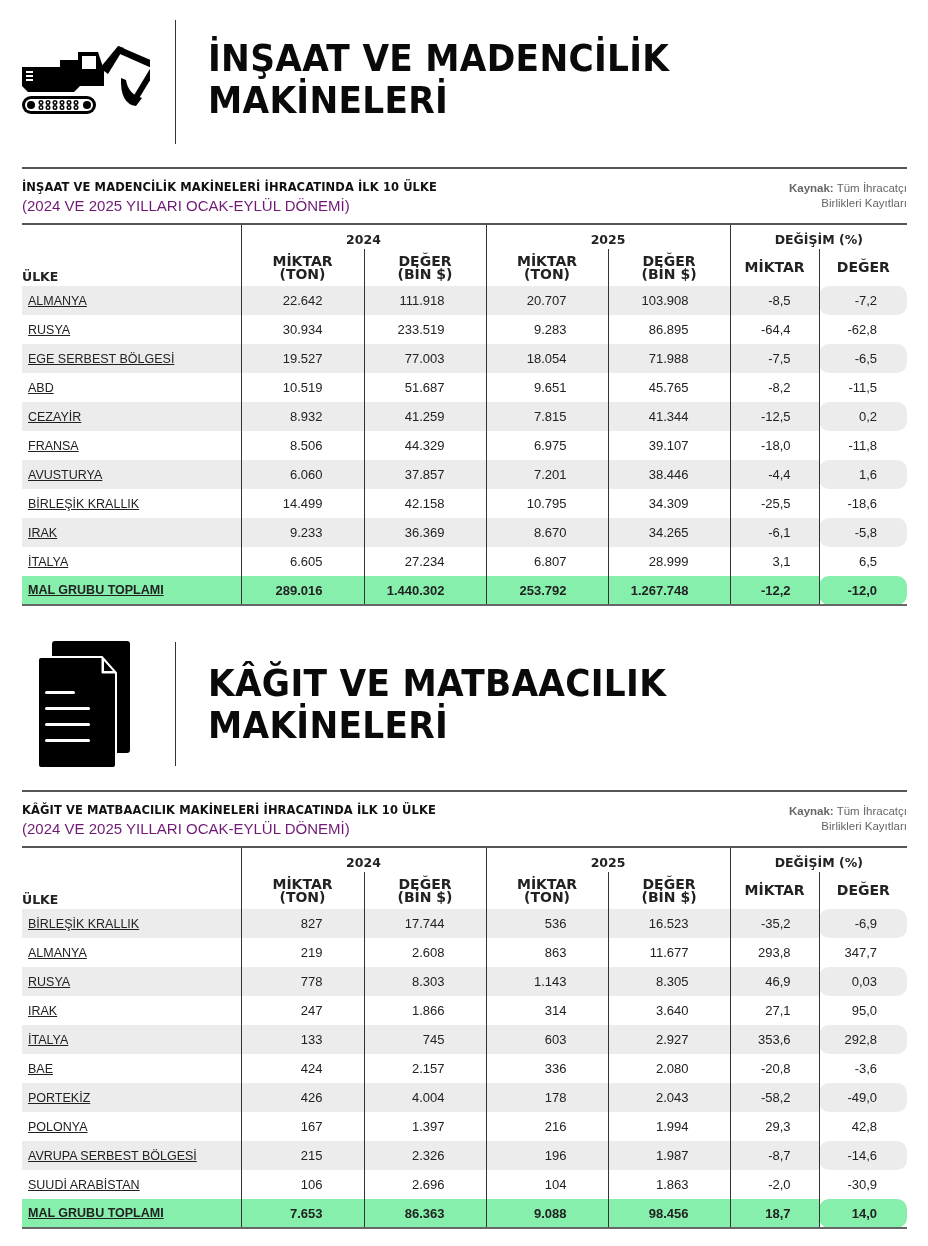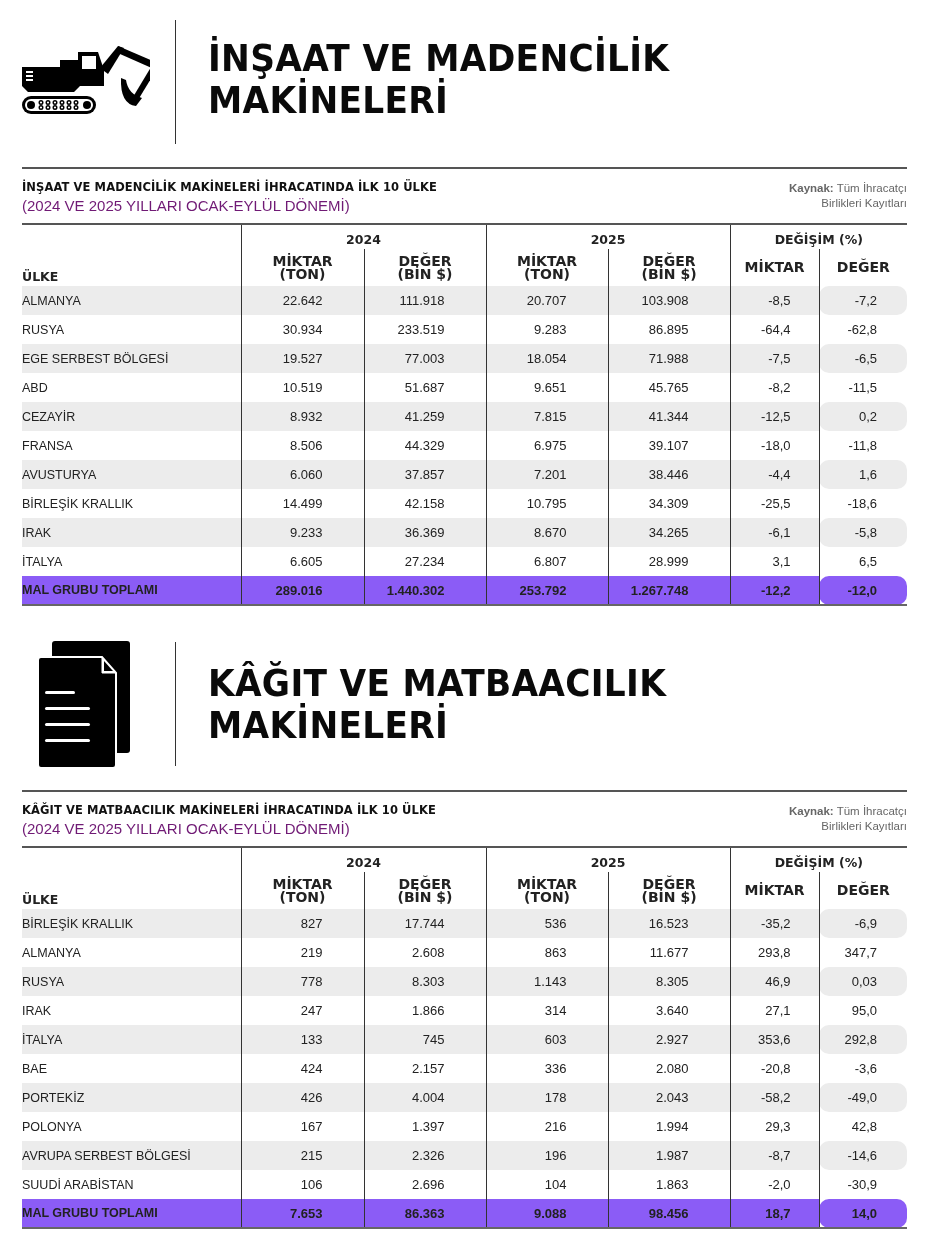--- a/index.html
+++ b/index.html
@@ -36,23 +36,23 @@
     table { border-collapse: collapse; width: 885px; table-layout: fixed; }
     thead tr.y th { height: 25px; font-size: 12.5px; font-weight: bold; vertical-align: bottom; padding-bottom: 2px; }
     thead tr.s th { height: 37px; font-size: 14px; font-weight: bold; line-height: 13px; vertical-align: middle; }
     th { color: #222; text-align: center; font-family: "DejaVu Sans", sans-serif; }
     th.country { text-align: left; vertical-align: top; padding-top: 28px; font-size: 12.5px; }
     .unit { display: block; }
     td {
       height: 29px; font-size: 13px; color: #222; text-align: right; padding-right: 41px;
       font-family: "Liberation Sans", sans-serif;
     }
-    td.c-name { text-align: left; padding-right: 0; font-size: 12.5px; }
+    td.c-name { text-align: left; padding-left: 6px; padding-right: 0; font-size: 12.5px; text-decoration: underline; }
     tbody tr.odd td { background: #ececec; }
-    tbody tr.total td { background: #8b5cf6; font-weight: bold; border-bottom: 2.5px solid #666; }
+    tbody tr.total td { background: #86efac; font-weight: bold; border-bottom: 2.5px solid #666; }
     .vl { border-left: 1.5px solid #333; }
     thead tr.y th { border-top: 2px solid #555; }
     td.chg { padding-right: 28px; }
     td.chg2 { padding-right: 30px; border-radius: 10px; }
   </style>
 </head>
 <body>
 
 <div class="section" style="top:0;">
   <div class="hero">

